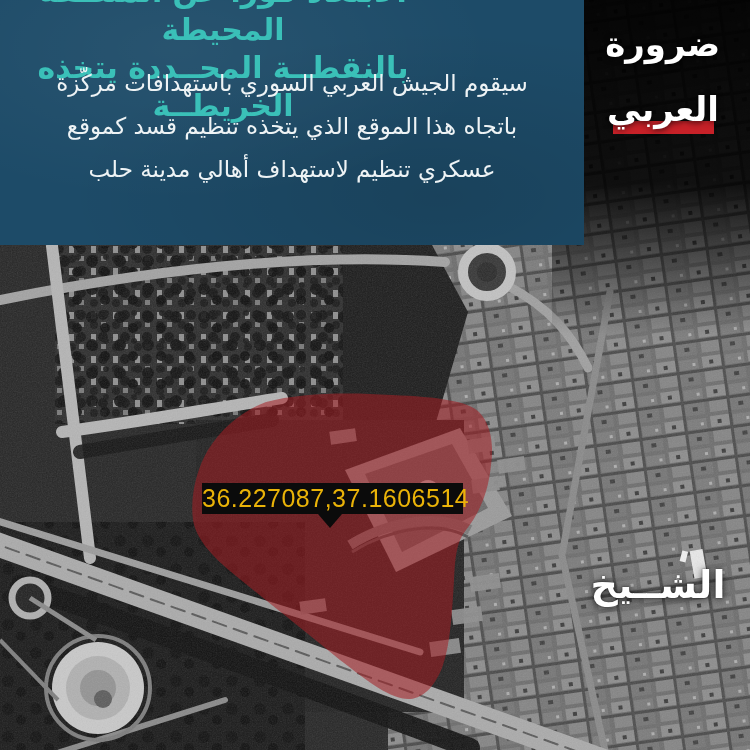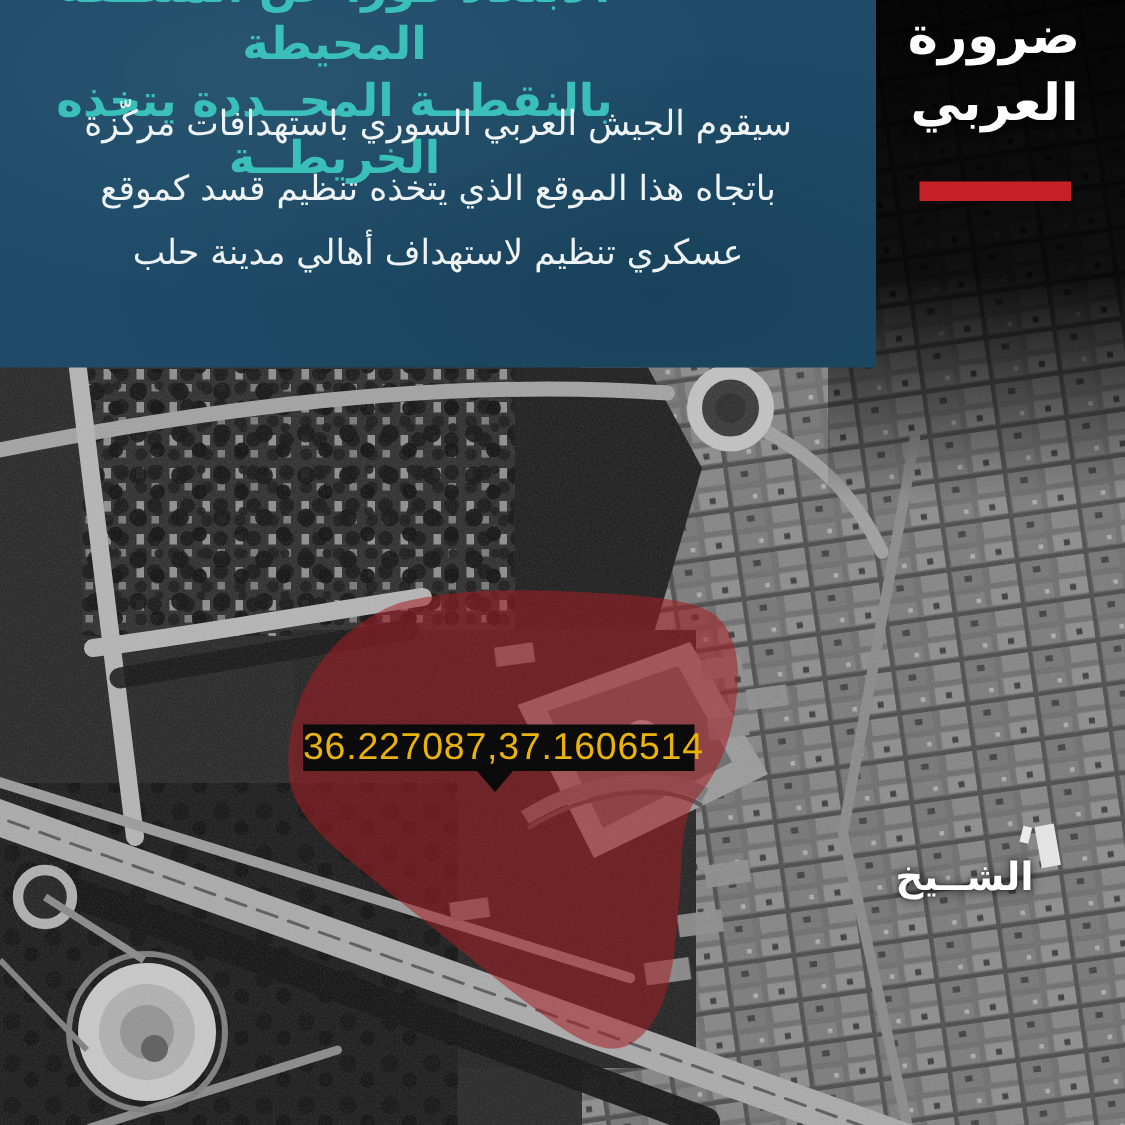--- a/index.html
+++ b/index.html
@@ -29,37 +29,37 @@
   }
   
   #evac-notice{
     right:30px;top:2px;width:114px;text-align:center;
     color:#ffffff;font-weight:bold;font-size:34px;line-height:45px;
     text-shadow:0 1px 6px rgba(0,0,0,0.8);
   }
   #evac-underbar{
     left:7px;top:119px;width:101px;height:13px;background:#c72128;z-index:0;
   }
-  .evac-line{position:relative;z-index:1;}
+  .evac-line{position:relative;z-index:1;margin-top:20px;}
   
   #coord-label{
     left:202px;top:483px;width:261px;height:31px;
     background:#0b0b0b;color:#eab308;text-align:center;
     font-family:"Liberation Sans","DejaVu Sans",sans-serif;
     font-size:25px;line-height:31px;letter-spacing:0.5px;
   }
   #coord-pointer{
     position:absolute;left:116px;top:31px;width:0;height:0;
     border-left:12px solid transparent;border-right:12px solid transparent;
     border-top:14px solid #0b0b0b;
   }
   
   #district-label{
-    right:36px;top:563px;width:142px;text-align:center;
-    color:#ffffff;font-weight:bold;font-size:26px;line-height:45px;
+    right:21px;top:563px;width:142px;text-align:center;
+    color:#ffffff;font-weight:bold;font-size:38px;line-height:45px;
     text-shadow:0 1px 8px rgba(0,0,0,0.75), 0 0 2px rgba(0,0,0,0.6);
   }
 </style>
 </head>
 <body>
 
 <div id="stage">
 
   <div class="abs" id="map-wrap">
     <svg width="750" height="750" viewBox="0 0 750 750">

